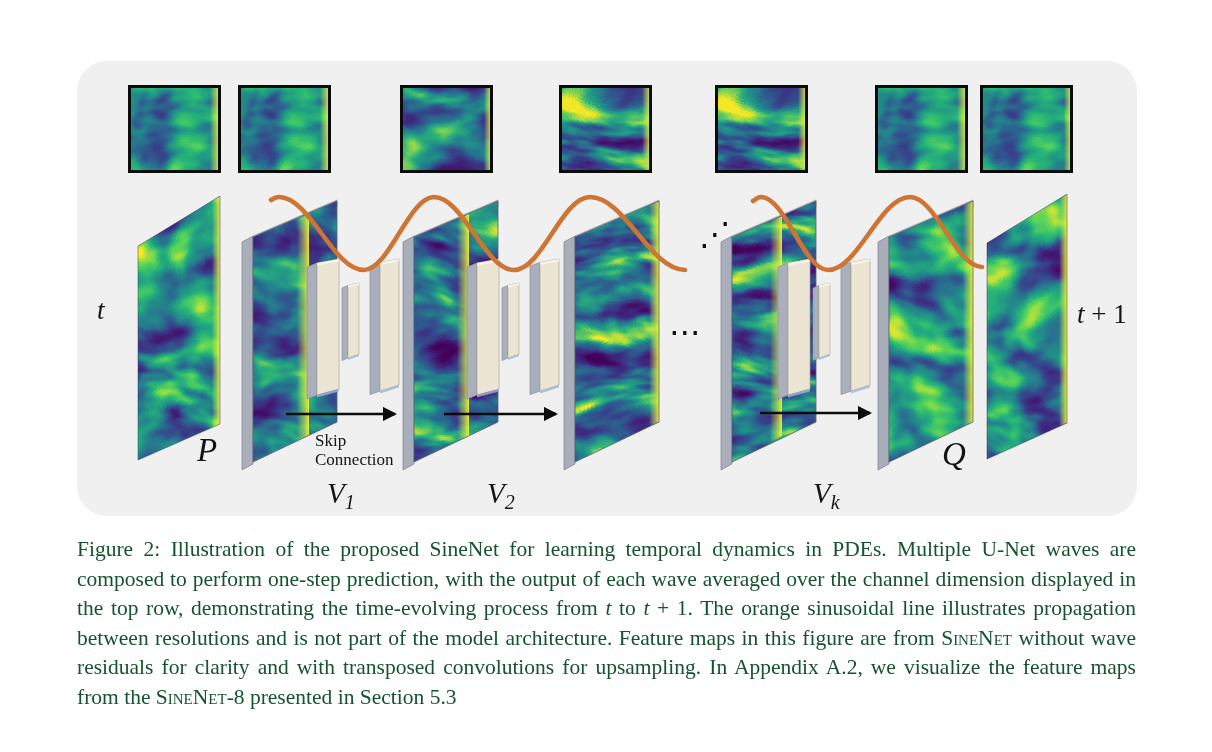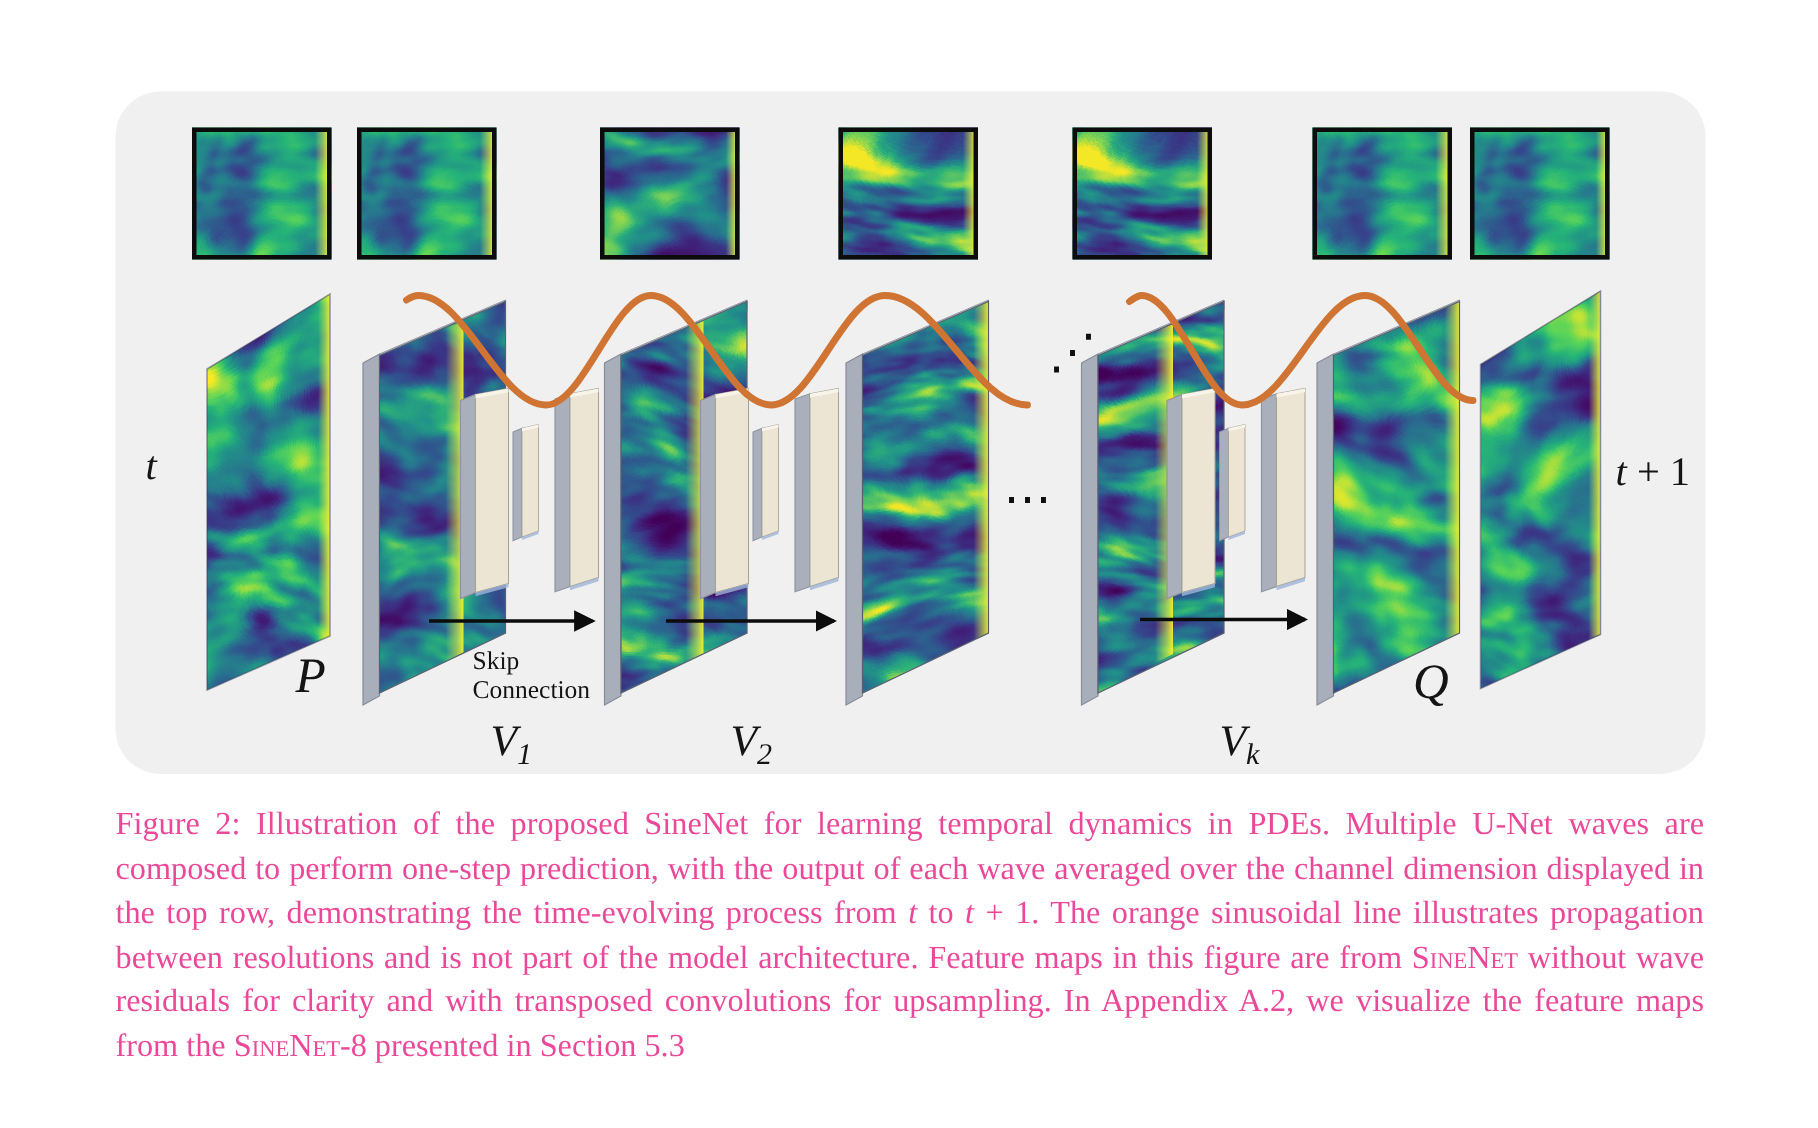--- a/index.html
+++ b/index.html
@@ -3,21 +3,21 @@
 <meta charset="utf-8">
 <style>
   html,body{margin:0;padding:0;background:#ffffff;}
   .page{position:relative;width:1212px;height:752px;background:#ffffff;overflow:hidden;
         font-family:"Liberation Serif",serif;}
   .panel{position:absolute;left:77px;top:61px;width:1060px;height:455px;
          background:#f0f0f1;border-radius:30px;}
   .panel svg{display:block;}
   .caption{position:absolute;left:77px;top:535px;width:1059px;
            font-family:"Liberation Serif",serif;font-size:21.5px;line-height:29.6px;
-           color:#ec4899;text-align:justify;}
+           color:#14532d;text-align:justify;}
   .seg-n{font-style:normal;}
   .seg-it{font-style:italic;}
   .seg-sc{font-variant:small-caps;}
   .mlab{font-family:"Liberation Serif",serif;fill:#141414;}
   .dots{font-family:"DejaVu Sans",sans-serif;fill:#0e0e0e;}
 </style>
 </head>
 <body>
 
 <div class="page">

